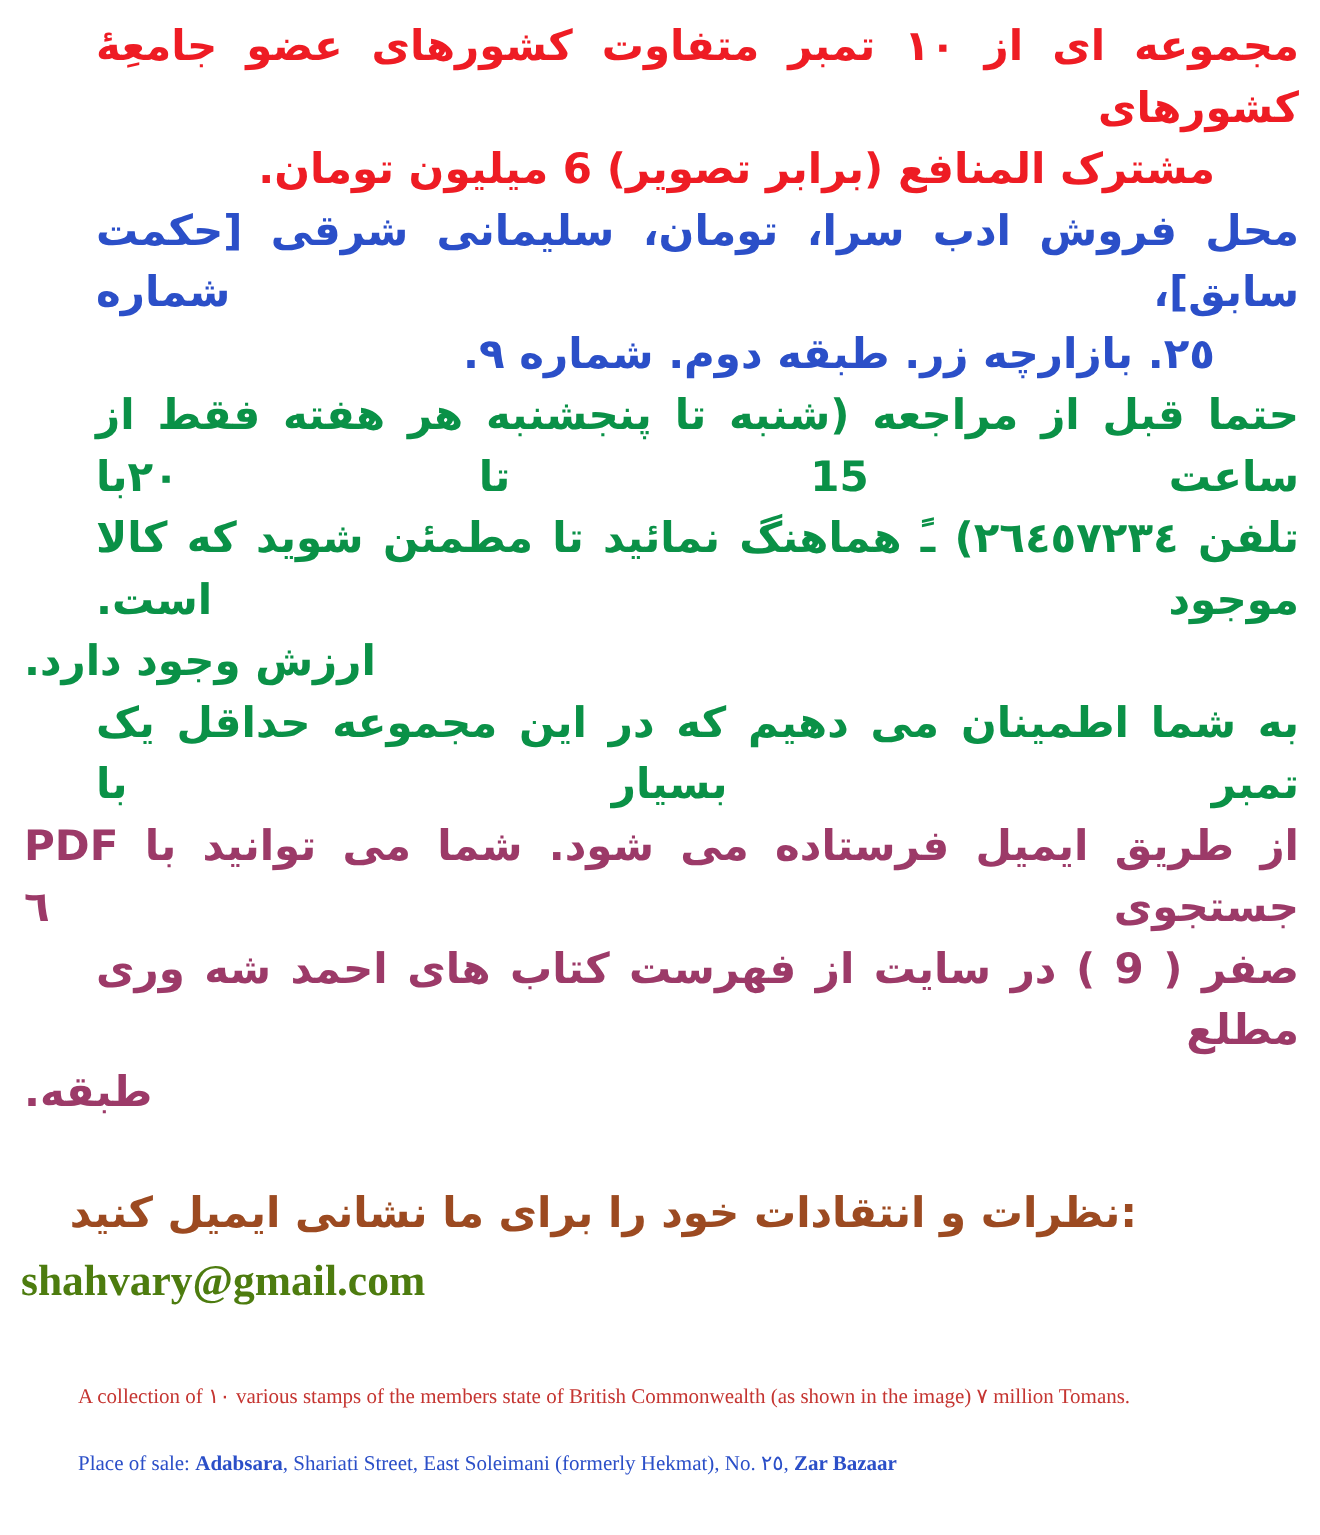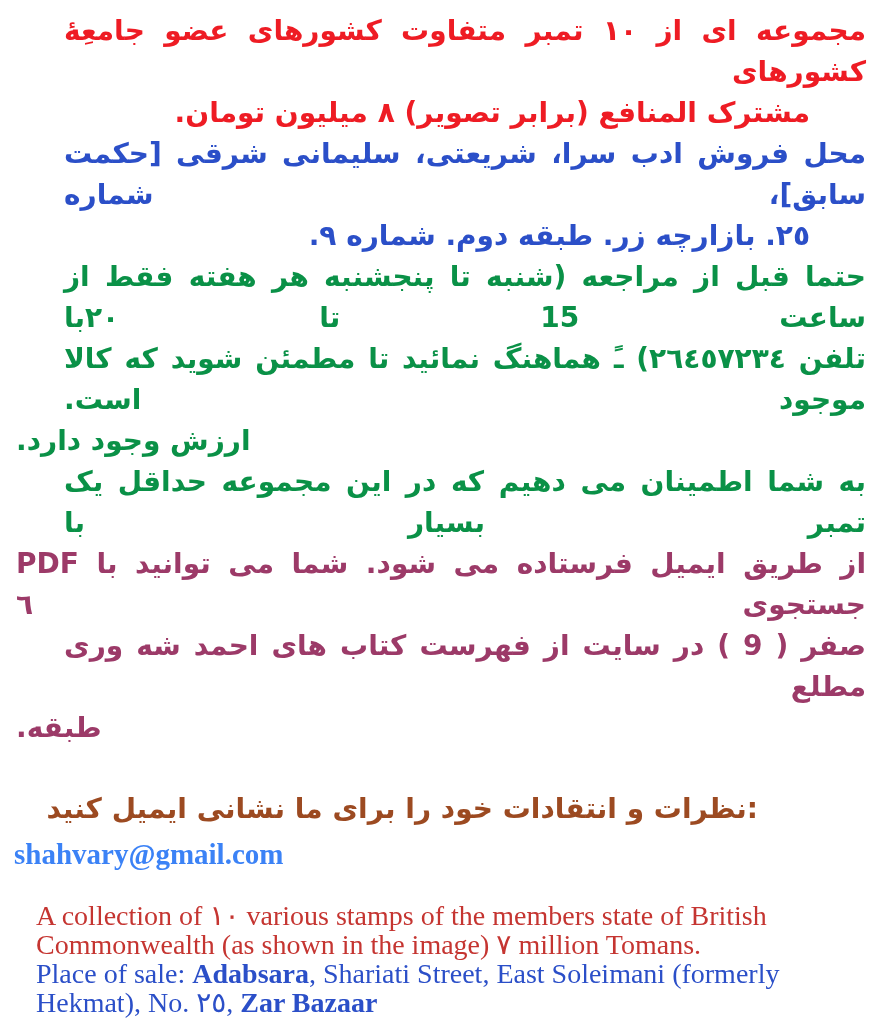--- a/index.html
+++ b/index.html
@@ -26,46 +26,46 @@
   .c-blue{color:#2b4fc8;}
   .c-green-fa{color:#0a9147;}
   .c-purple-fa{color:#9c3a68;}
   .c-brown{color:#9c4a21;}
   
   .big-email{
     font-family:"Liberation Serif", serif;
     font-weight:bold;
     font-size:29px;
     line-height:42px;
-    color:#3b82f6;
+    color:#4d7c0f;
     padding:4px 0 0 14px;
     text-align:left;
   }
   
   .en-block{padding:26px 26px 0 36px;}
   .en-p{
-    font-size:28px;
+    font-size:14px;
     line-height:29px;
-    margin:0;
+    margin:16px;
   }
   .c-red-en{color:#c53531;}
   .b{font-weight:bold;}
 </style>
 </head>
 <body>
 
 <div class="fa-block">
 
   <div>
     <div class="fa-line j c-red-fa">مجموعه ای از ١٠ تمبر متفاوت کشورهای عضو جامعِۀ کشورهای</div>
-    <div class="fa-line endr c-red-fa">مشترک المنافع (برابر تصویر) ٨ میلیون تومان.</div>
+    <div class="fa-line endr c-red-fa">مشترک المنافع (برابر تصویر) 6 میلیون تومان.</div>
   </div>
 
   <div>
-    <div class="fa-line j c-blue">محل فروش ادب سرا، شریعتی، سلیمانی شرقی [حکمت سابق]، شماره</div>
+    <div class="fa-line j c-blue">محل فروش ادب سرا، تومان، سلیمانی شرقی [حکمت سابق]، شماره</div>
     <div class="fa-line endr c-blue">٢٥. بازارچه زر. طبقه دوم. شماره ٩.</div>
   </div>
 
   <div>
     <div class="fa-line j c-green-fa">حتما قبل از مراجعه (شنبه تا پنجشنبه هر هفته فقط از ساعت 15 تا ٢٠با</div>
     <div class="fa-line j c-green-fa">تلفن ٢٦٤٥٧٢٣٤) ـً هماهنگ نمائید تا مطمئن شوید که کالا موجود است.</div>
     <div class="fa-line endl c-green-fa">ارزش وجود دارد.</div>
     <div class="fa-line j c-green-fa">به شما اطمینان می دهیم که در این مجموعه حداقل یک تمبر بسیار با</div>
   </div>
 

